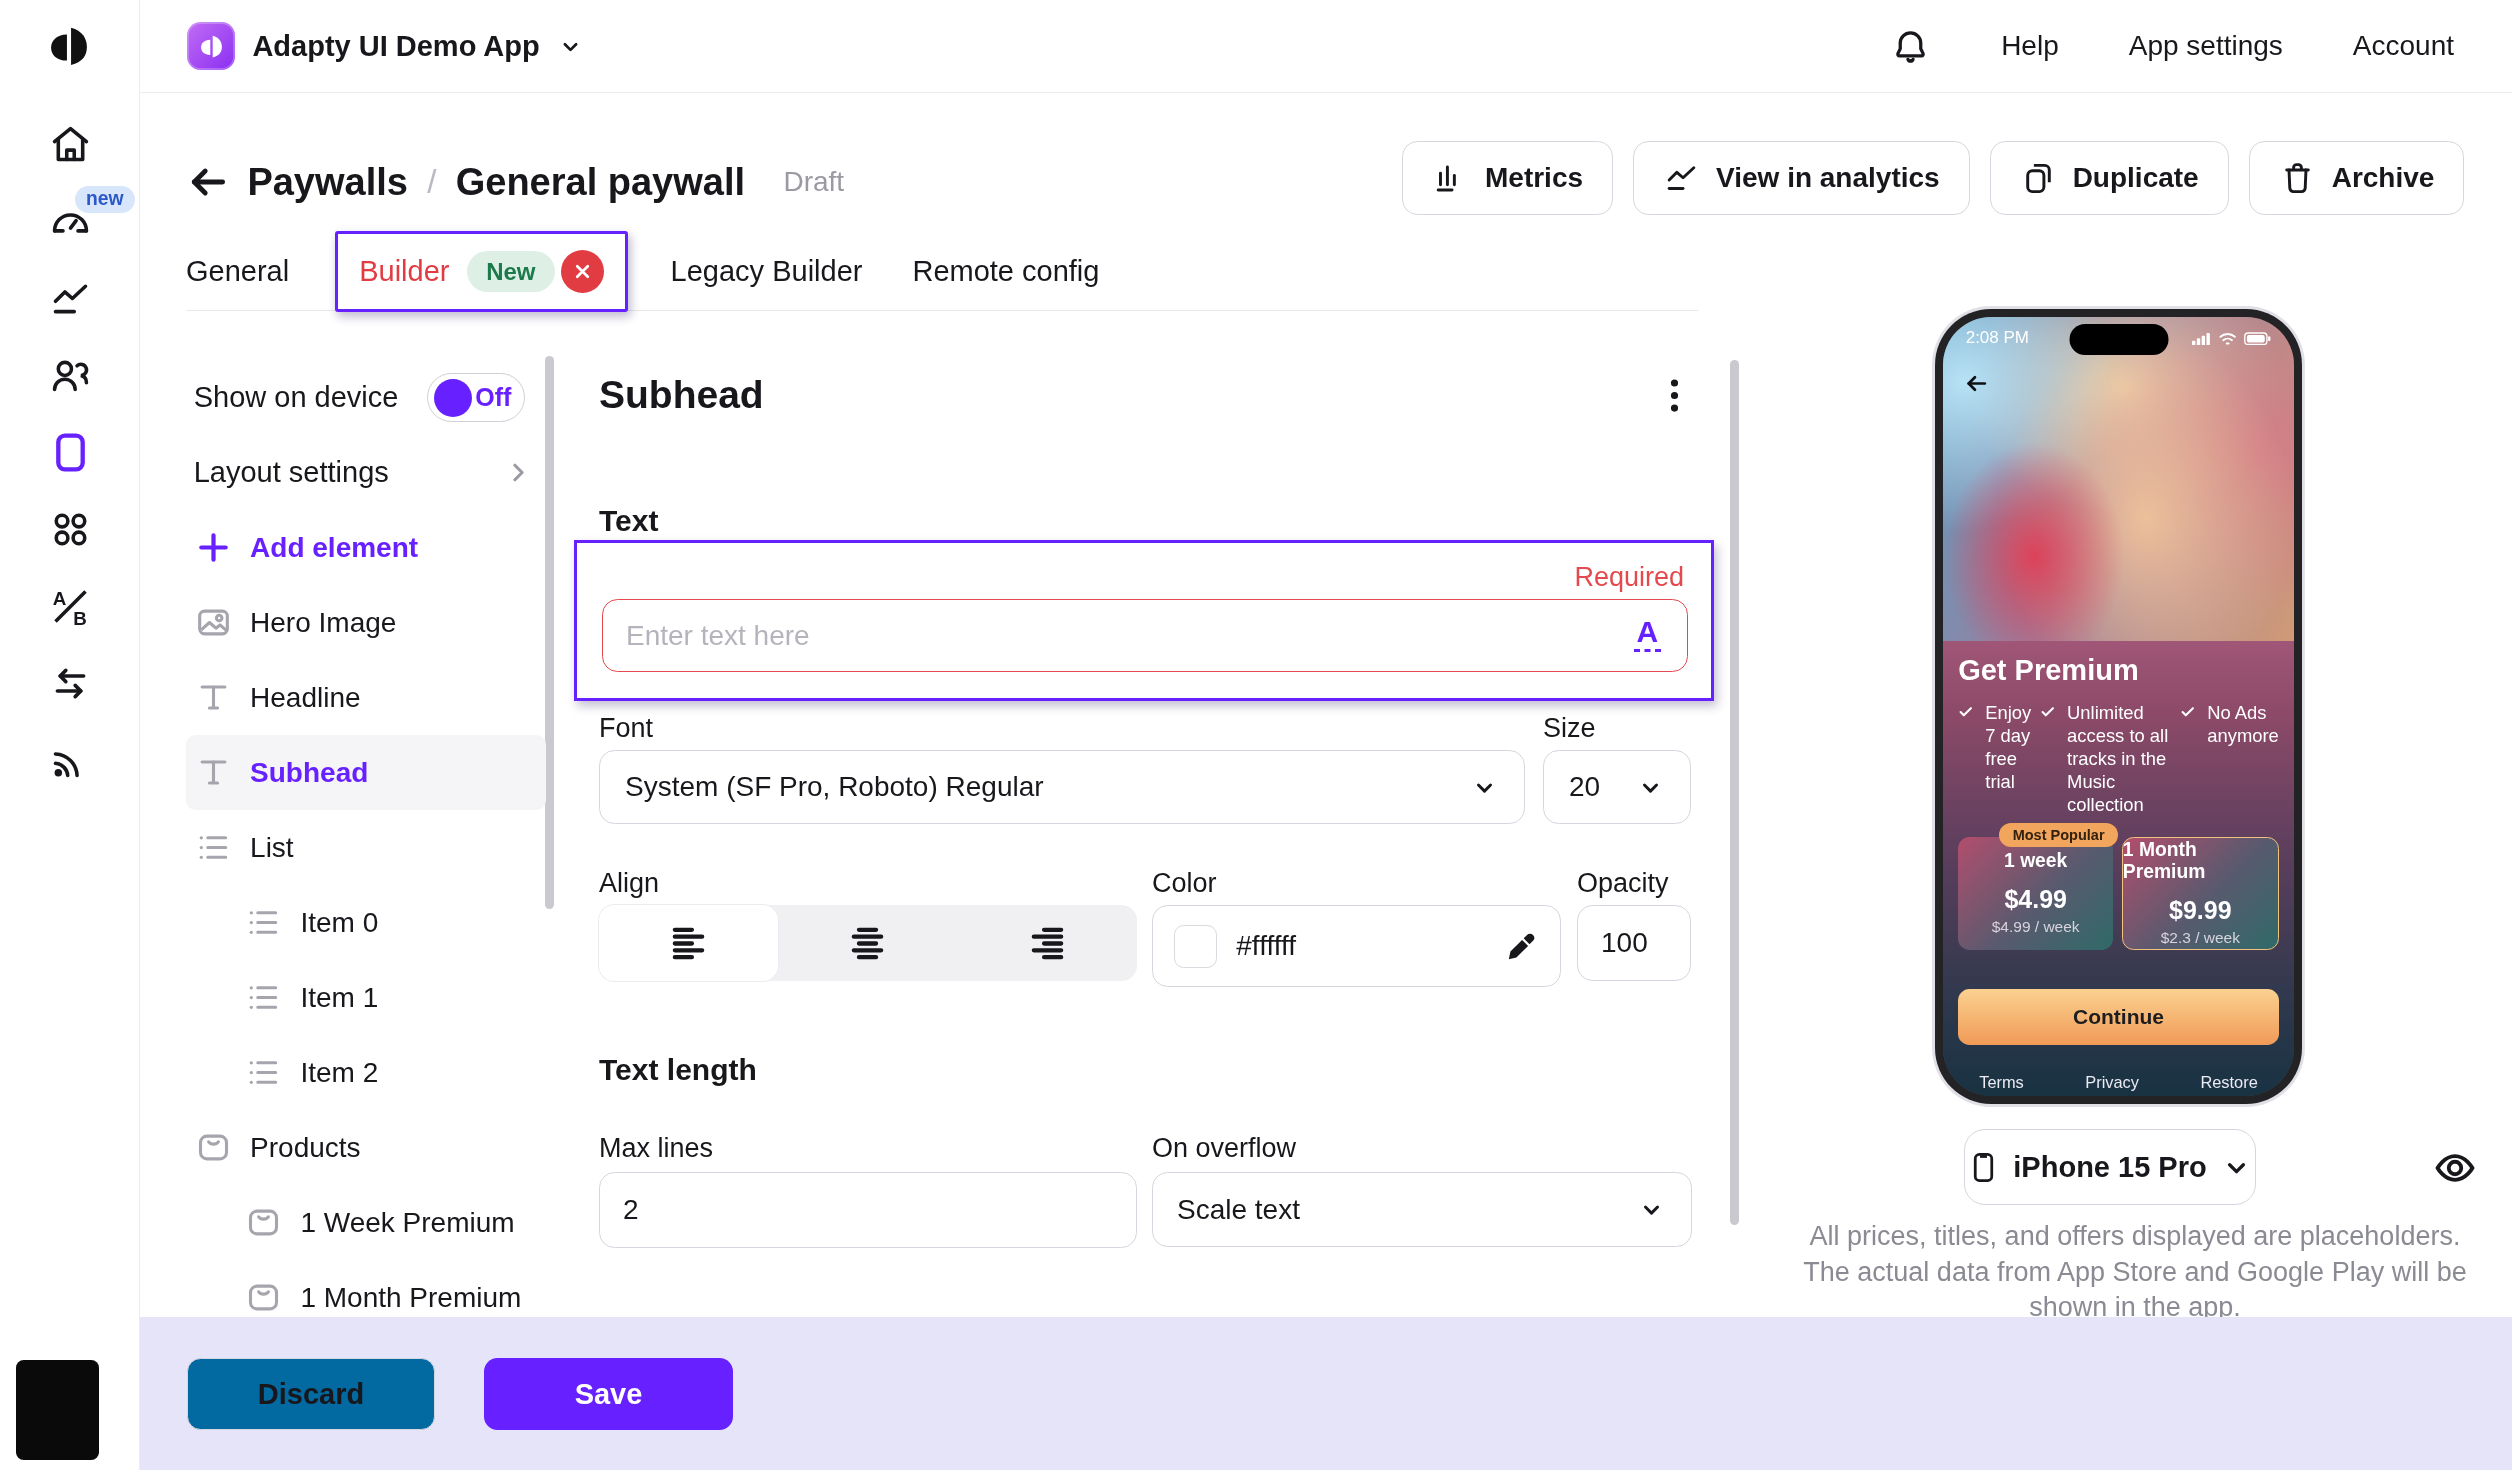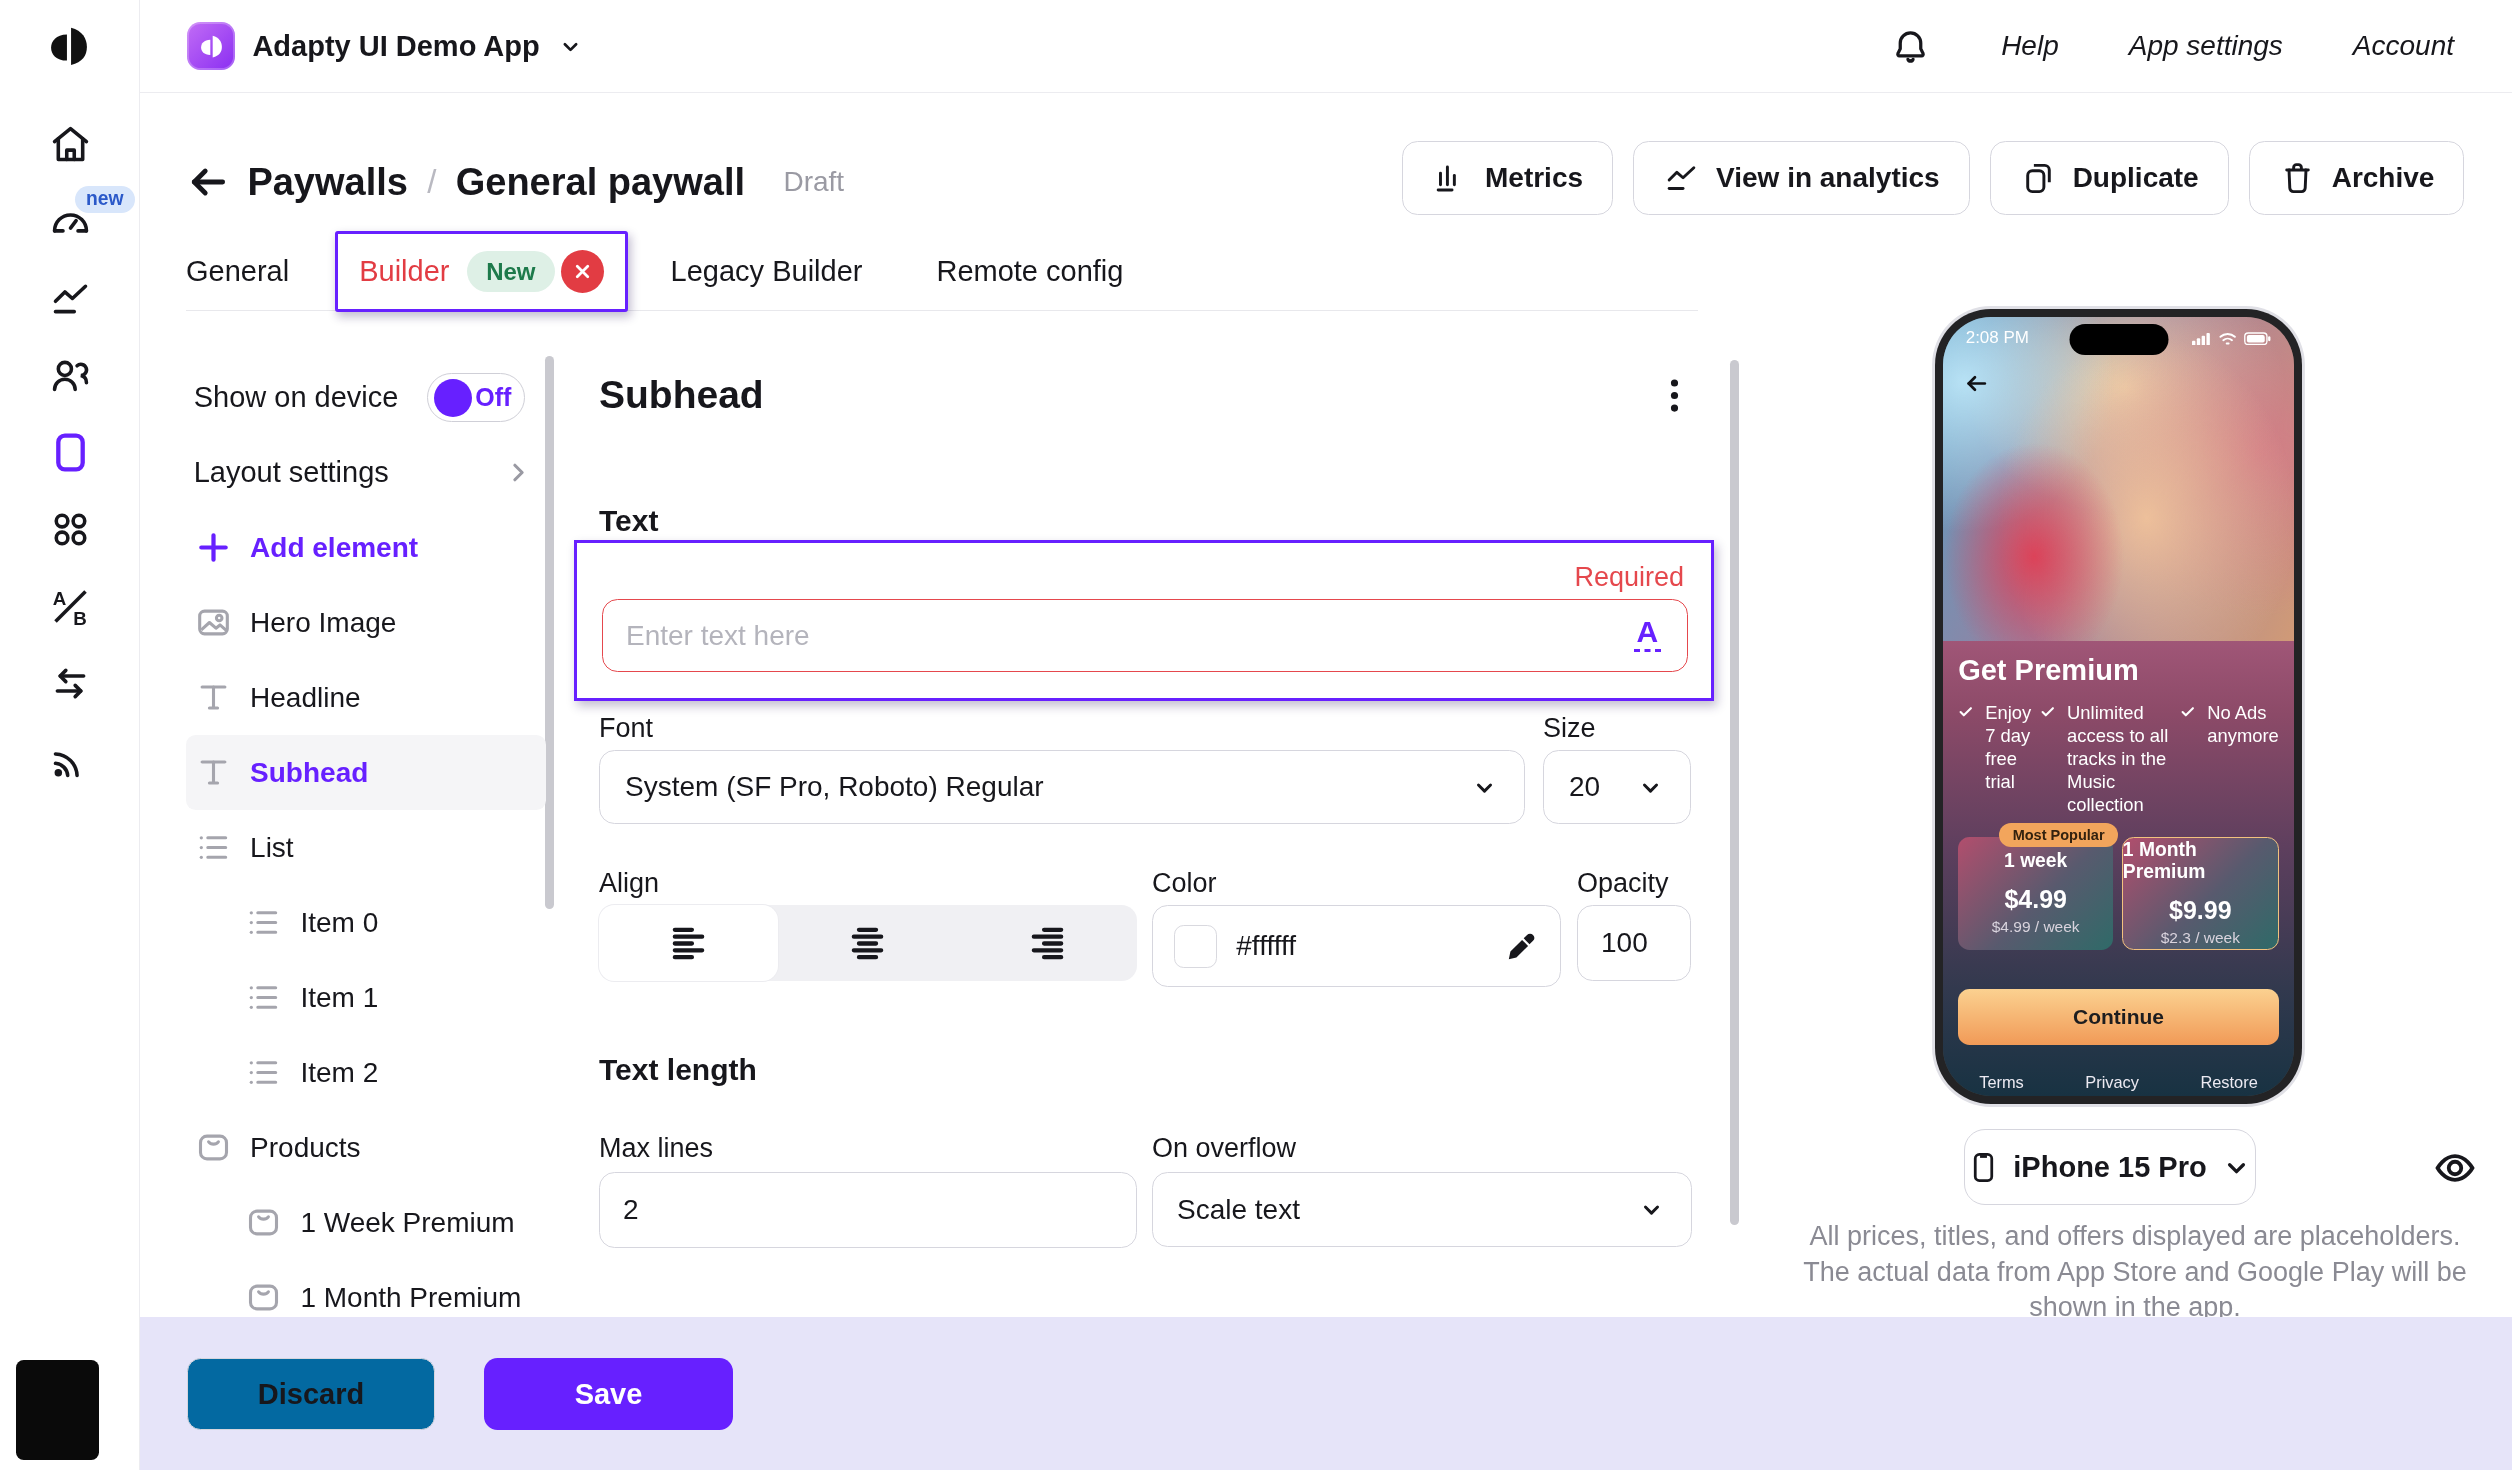--- a/index.html
+++ b/index.html
@@ -15,21 +15,21 @@
   .rail-ic { width:45px; height:45px; color:#17171c; position:relative; }
   .rail-ic.active { color:#6720ff; }
   .new-badge { position:absolute; left:27px; top:-13.5px; background:#d8e6fb; color:#2b59c9; font-size:19.3px; font-weight:700; padding:2.9px 11.6px; border-radius:965px; }
 
   
   .topbar { left:140px; top:0; width:2372px; height:93px; background:#fff; border-bottom:1.4px solid #ececf0; display:flex; align-items:center; }
   .app-select { display:flex; align-items:center; gap:17.4px; margin-left:47px; cursor:pointer; }
   .app-icon { width:48px; height:48px; border-radius:13.5px; background:linear-gradient(135deg,#c26df5 0%,#8a2ef2 100%); display:flex; align-items:center; justify-content:center; box-shadow:inset 0 0 0 1.9px rgba(255,255,255,.25); }
   .app-name { font-size:29px; font-weight:700; }
   .topnav { margin-left:auto; margin-right:58px; display:flex; align-items:center; gap:70px; }
-  .topnav .link { font-size:28px; color:#17171c; cursor:pointer;font-style:italic; }
+  .topnav .link { font-size:28px; color:#17171c; cursor:pointer; }
   .bell { width:41px; height:41px; color:#17171c; }
 
   
   .hdr { left:186px; top:147px; height:70px; display:flex; align-items:center; gap:17.4px; }
   .hdr .back { width:44px; height:44px; color:#17171c; }
   .hdr .crumb { font-size:38px; font-weight:700; }
   .hdr .sep { font-size:33px; color:#b9b9c1; font-weight:400; margin:0 1.9px; }
   .hdr .draft { font-size:28px; color:#9a9aa3; margin-left:21px; }
   .actions { left:1402px; top:141px; display:flex; gap:20px; }
   .act-btn { height:74px; padding:0 29px; border:1.4px solid #d6d6de; border-radius:15.5px; background:#fff; display:flex; align-items:center; gap:16px; font-size:28px; font-weight:600; color:#17171c; cursor:pointer; }
@@ -37,21 +37,21 @@
 
   
   .tabs { left:186px; top:231px; width:1512px; height:81px; display:flex; align-items:center; }
   .tabs-divider { left:186px; top:310px; width:1512px; height:1.4px; background:#e8e8ec; }
   .tab { font-size:29px; color:#17171c; cursor:pointer; }
   .builder-box { margin:0 43px 0 46px; border:3.9px solid #6720ff; background:#fff; border-radius:2.9px; padding:0 21px; height:81px; display:flex; align-items:center; gap:17.4px; box-shadow:2.9px 4.8px 9.7px rgba(40,20,90,.28); position:relative; z-index:2; }
   .tab-builder { color:#e23c43; font-size:29px; }
   .pill-new { background:#def0e6; color:#1d7a4b; font-size:24px; font-weight:600; border-radius:965px; padding:6.8px 19.3px; }
   .x-badge { width:43px; height:43px; border-radius:50%; background:#e23c43; color:#fff; display:flex; align-items:center; justify-content:center; margin-left:-11.6px; }
   .x-badge svg { width:21px; height:21px; }
-  .tab-legacy { margin-right:74px; }
+  .tab-legacy { margin-right:50px; }
 
   
   .tree { left:186px; top:360px; width:360px; z-index:1; }
   .tree-row { height:75px; display:flex; align-items:center; gap:17.4px; padding-left:7.7px; font-size:28px; cursor:pointer; }
   .tree-row.child { padding-left:58px; }
   .tree-row.sel { background:#f5f5f7; border-radius:9.7px; color:#6720ff; font-weight:600; }
   .ticon { width:39px; height:39px; color:#a5a5ad; flex:none; }
   .tree-row.sel .ticon { color:#a5a5ad; }
   .toggle-row { justify-content:space-between; padding-right:21px; font-size:29px; }
   .toggle { width:98px; height:49px; border:1.4px solid #cfcfd7; border-radius:965px; background:#fff; display:flex; align-items:center; padding:0 12.6px 0 5.8px; justify-content:space-between; cursor:pointer; }

